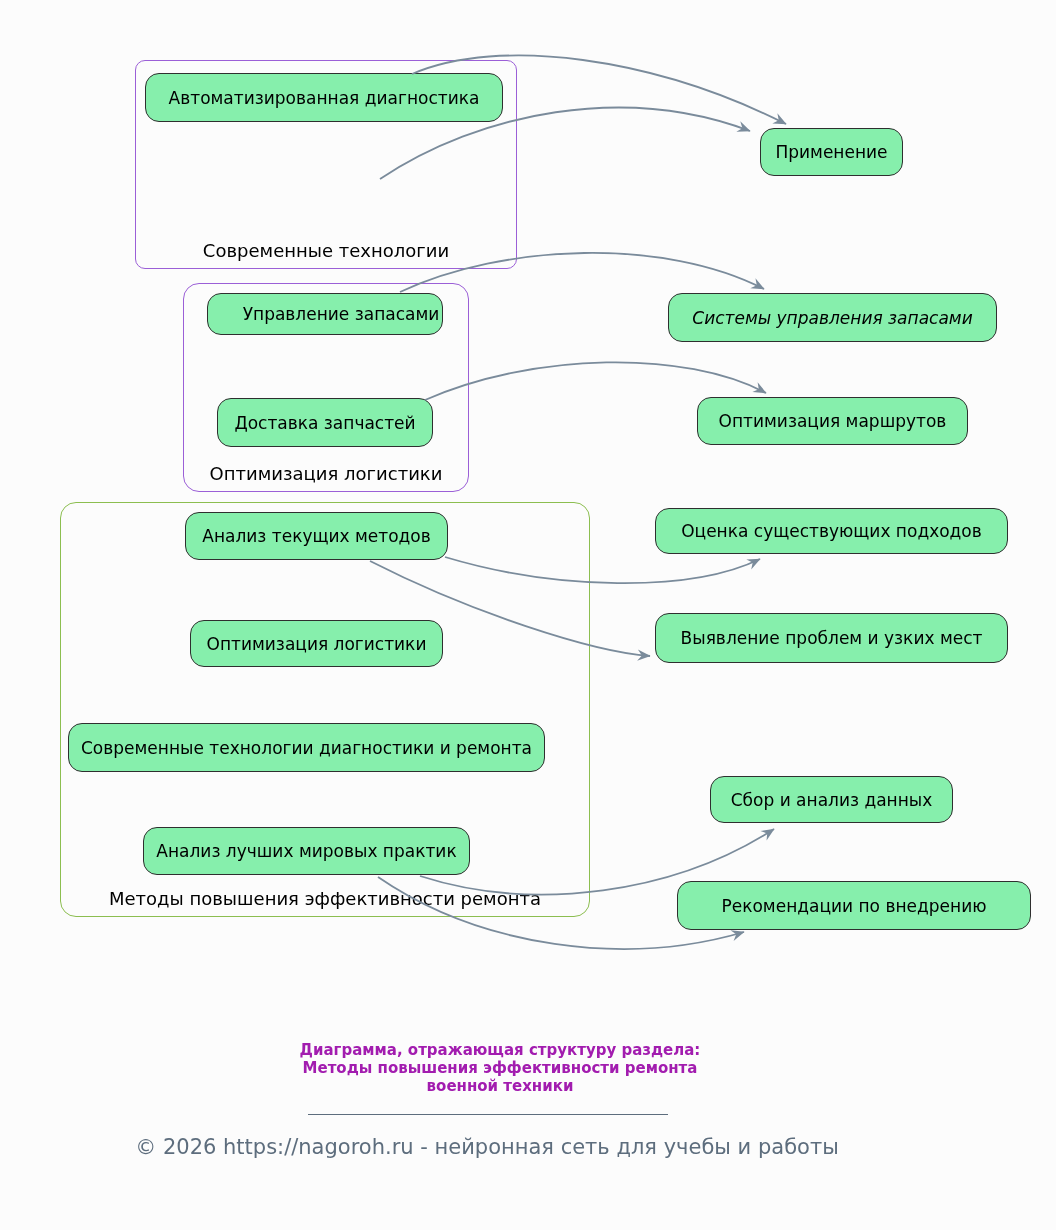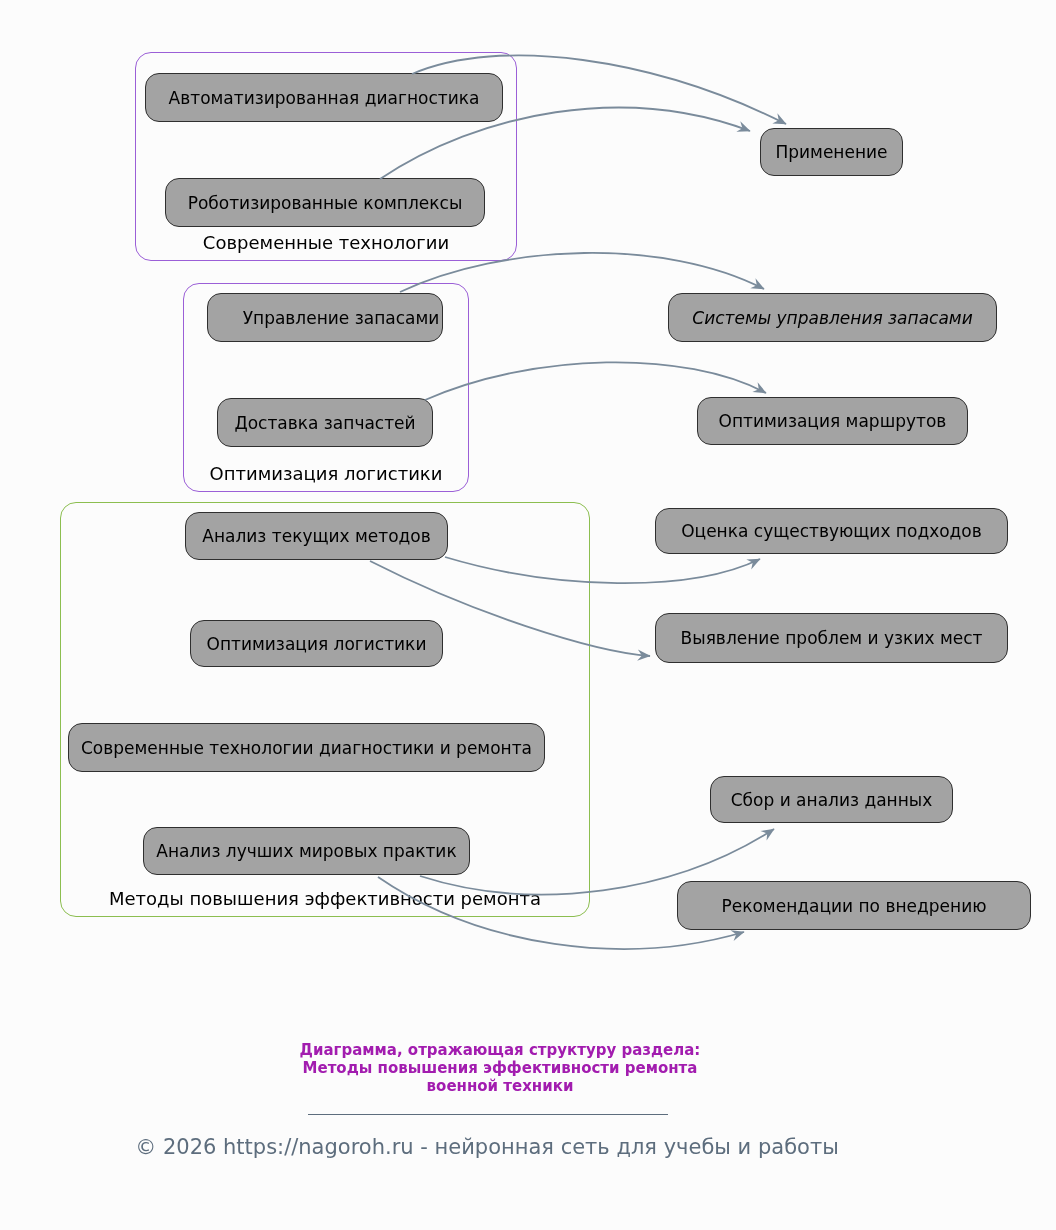--- a/index.html
+++ b/index.html
@@ -27,21 +27,21 @@
     text-align: center;
     font-size: 18px;
     color: #000;
     white-space: nowrap;
   }
   .node {
     position: absolute;
     box-sizing: border-box;
     border: 1.4px solid #2f2f2f;
     border-radius: 14px;
-    background: #a3a3a3;
+    background: #86efac;
     display: flex;
     align-items: center;
     justify-content: center;
     font-size: 17px;
     color: #000;
     white-space: nowrap;
   }
   svg.edges {
     position: absolute;
     left: 0; top: 0;
@@ -81,37 +81,36 @@
     font-size: 21px;
     color: #5d6d7d;
     white-space: nowrap;
   }
 </style>
 </head>
 <body>
 
 <div class="stage">
 
-  <div class="group purple" style="left:135px; top:52px; width:380px; height:207px;">
+  <div class="group purple" style="left:135px; top:60px; width:380px; height:207px;border-radius:10px;">
     <div class="group-label">Современные технологии</div>
   </div>
 
   <div class="group purple" style="left:183px; top:283px; width:284px; height:207px;">
     <div class="group-label">Оптимизация логистики</div>
   </div>
 
   <div class="group green" style="left:60px; top:502px; width:528px; height:413px;">
     <div class="group-label">Методы повышения эффективности ремонта</div>
   </div>
 
   <div class="node" style="left:145px; top:73px; width:358px; height:49px;">Автоматизированная диагностика</div>
 
-  <div class="node" style="left:165px; top:178px; width:320px; height:49px;">Роботизированные комплексы</div>
 
-  <div class="node" style="left:207px; top:293px; width:236px; height:49px;padding-left:32px;">Управление запасами</div>
+  <div class="node" style="left:207px; top:293px; width:236px; height:42px;padding-left:32px;">Управление запасами</div>
 
   <div class="node" style="left:217px; top:398px; width:216px; height:49px;">Доставка запчастей</div>
 
   <div class="node" style="left:185px; top:512px; width:263px; height:48px;">Анализ текущих методов</div>
 
   <div class="node" style="left:190px; top:620px; width:253px; height:47px;">Оптимизация логистики</div>
 
   <div class="node" style="left:143px; top:827px; width:327px; height:48px;">Анализ лучших мировых практик</div>
 
   <div class="node" style="left:68px; top:723px; width:477px; height:49px;">Современные технологии диагностики и ремонта</div>

